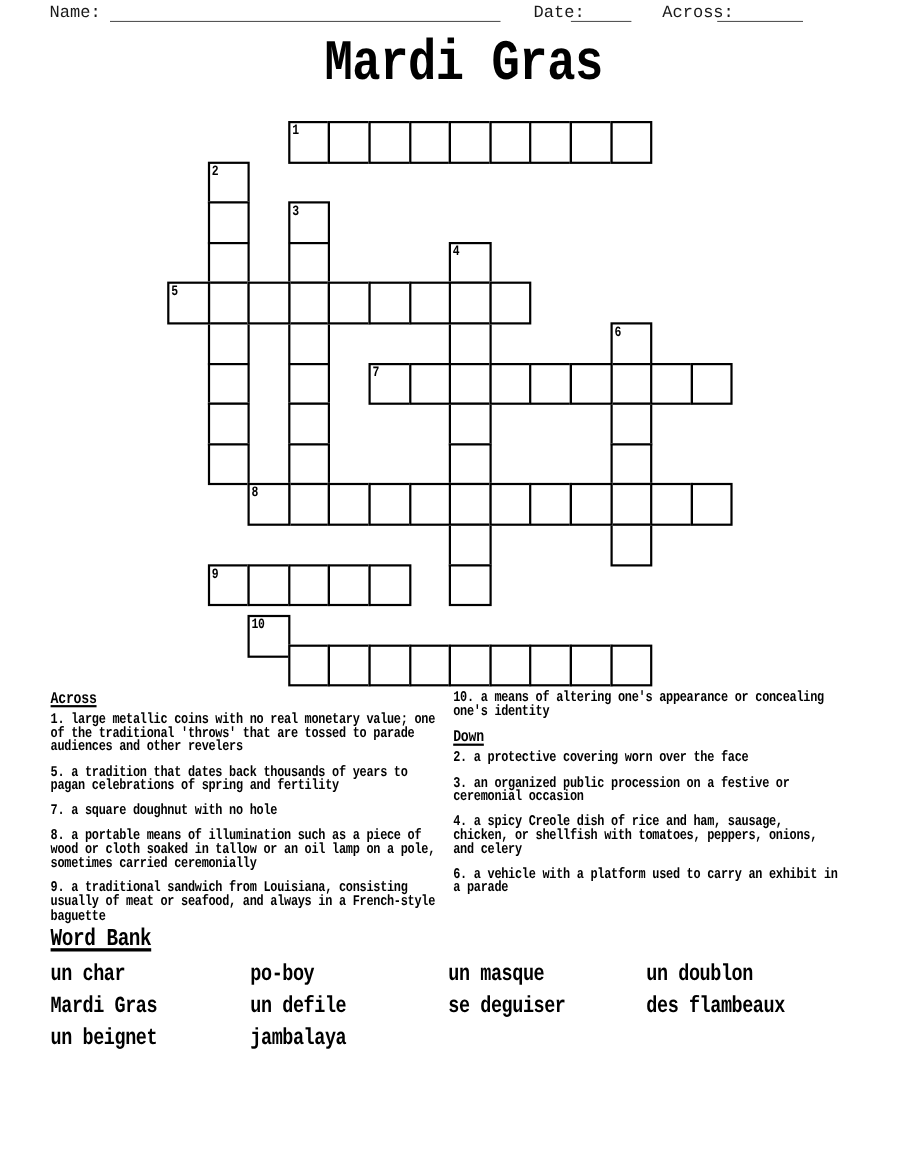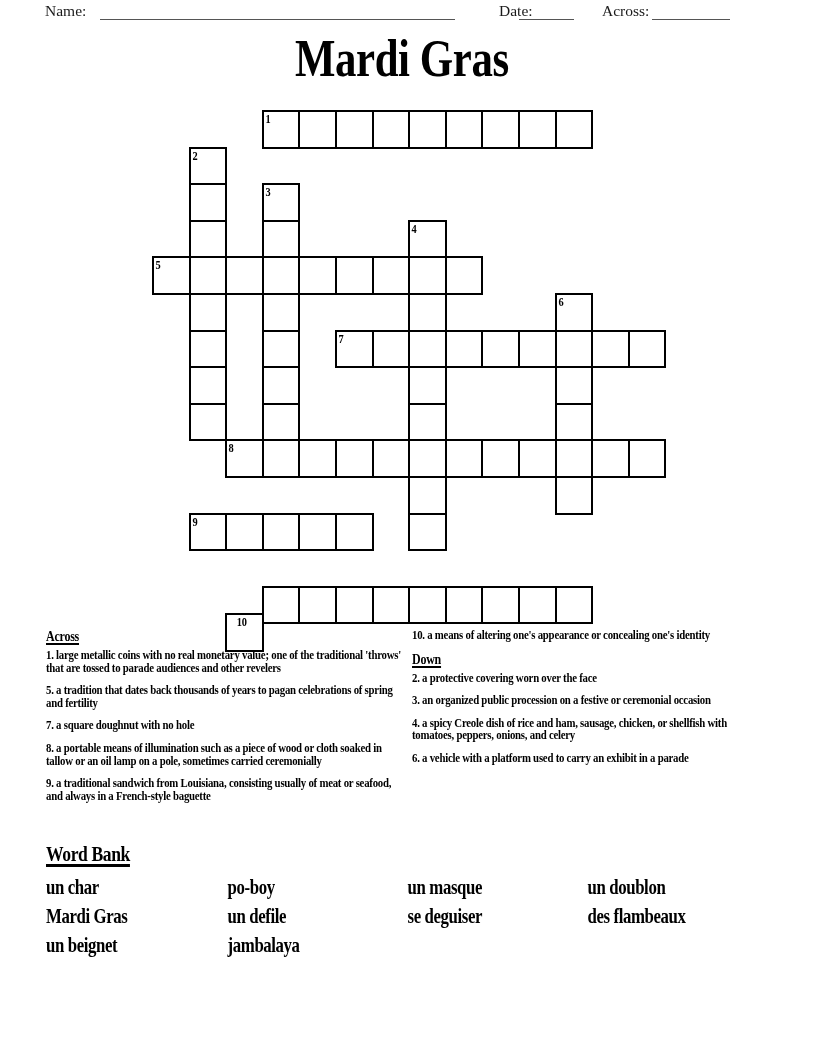--- a/index.html
+++ b/index.html
@@ -1,18 +1,18 @@
 <!DOCTYPE html>
 <html><head>
 <meta charset="utf-8">
 <style>
   html,body { margin:0; padding:0; background:#fff; }
   .page {
     position:relative; width:816px; height:1056px; background:#ffffff;
-    font-family:Liberation Serif, serif; color:#000; overflow:hidden;
+    font-family:Liberation Mono, monospace; color:#000; overflow:hidden;
   }
   
   .hlabel { position:absolute; top:2px; font-size:15.5px; line-height:18px; color:#1a1a1a; }
   .blank  { position:absolute; top:2px; height:17px; border-bottom:1.5px solid #555; }
   
   .title {
     position:absolute; left:295px; top:37px; margin:0;
     font-size:52px; line-height:44px; font-weight:bold; white-space:nowrap;
     transform:scaleX(.824); transform-origin:0 0; letter-spacing:-0.5px;
   }
@@ -47,21 +47,21 @@
   .wb-word { font-weight:bold; font-size:21px; line-height:28.8px; letter-spacing:-.5px; white-space:nowrap; }
 </style>
 </head>
 <body>
 
 <div class="page">
 
   <div>
     <span class="hlabel" style="left:45px">Name:</span>
     <span class="blank" style="left:100px; width:355px"></span>
-    <span class="hlabel" style="left:499px">Date:</span>
+    <span class="hlabel" style="left:485px">Date:</span>
     <span class="blank" style="left:519px; width:55px"></span>
     <span class="hlabel" style="left:602px">Across:</span>
     <span class="blank" style="left:652px; width:78px"></span>
   </div>
 
   <h1 class="title">Mardi Gras</h1>
 
   <div class="grid">
       <div class="cell" style="left: 109.8px; top: 0px;">
         <span class="cellnum">1</span>
@@ -141,21 +141,21 @@
       <div class="cell" style="left: 366px; top: 329.4px;"></div>
       <div class="cell" style="left: 439.2px; top: 329.4px;"></div>
       <div class="cell" style="left: 475.8px; top: 329.4px;"></div>
       <div class="cell" style="left: 36.6px; top: 402.6px;">
         <span class="cellnum">9</span>
       </div>
       <div class="cell" style="left: 73.2px; top: 402.6px;"></div>
       <div class="cell" style="left: 109.8px; top: 402.6px;"></div>
       <div class="cell" style="left: 146.4px; top: 402.6px;"></div>
       <div class="cell" style="left: 183px; top: 402.6px;"></div>
-      <div class="cell" style="left: 73.2px; top: 503px; text-align: center;">
+      <div class="cell" style="left: 73.2px; top: 449px;">
         <span class="cellnum">10</span>
       </div>
       <div class="cell" style="left: 109.8px; top: 475.8px;"></div>
       <div class="cell" style="left: 146.4px; top: 475.8px;"></div>
       <div class="cell" style="left: 183px; top: 475.8px;"></div>
       <div class="cell" style="left: 219.6px; top: 475.8px;"></div>
       <div class="cell" style="left: 256.2px; top: 475.8px;"></div>
       <div class="cell" style="left: 292.8px; top: 475.8px;"></div>
       <div class="cell" style="left: 329.4px; top: 475.8px;"></div>
       <div class="cell" style="left: 366px; top: 475.8px;"></div>

